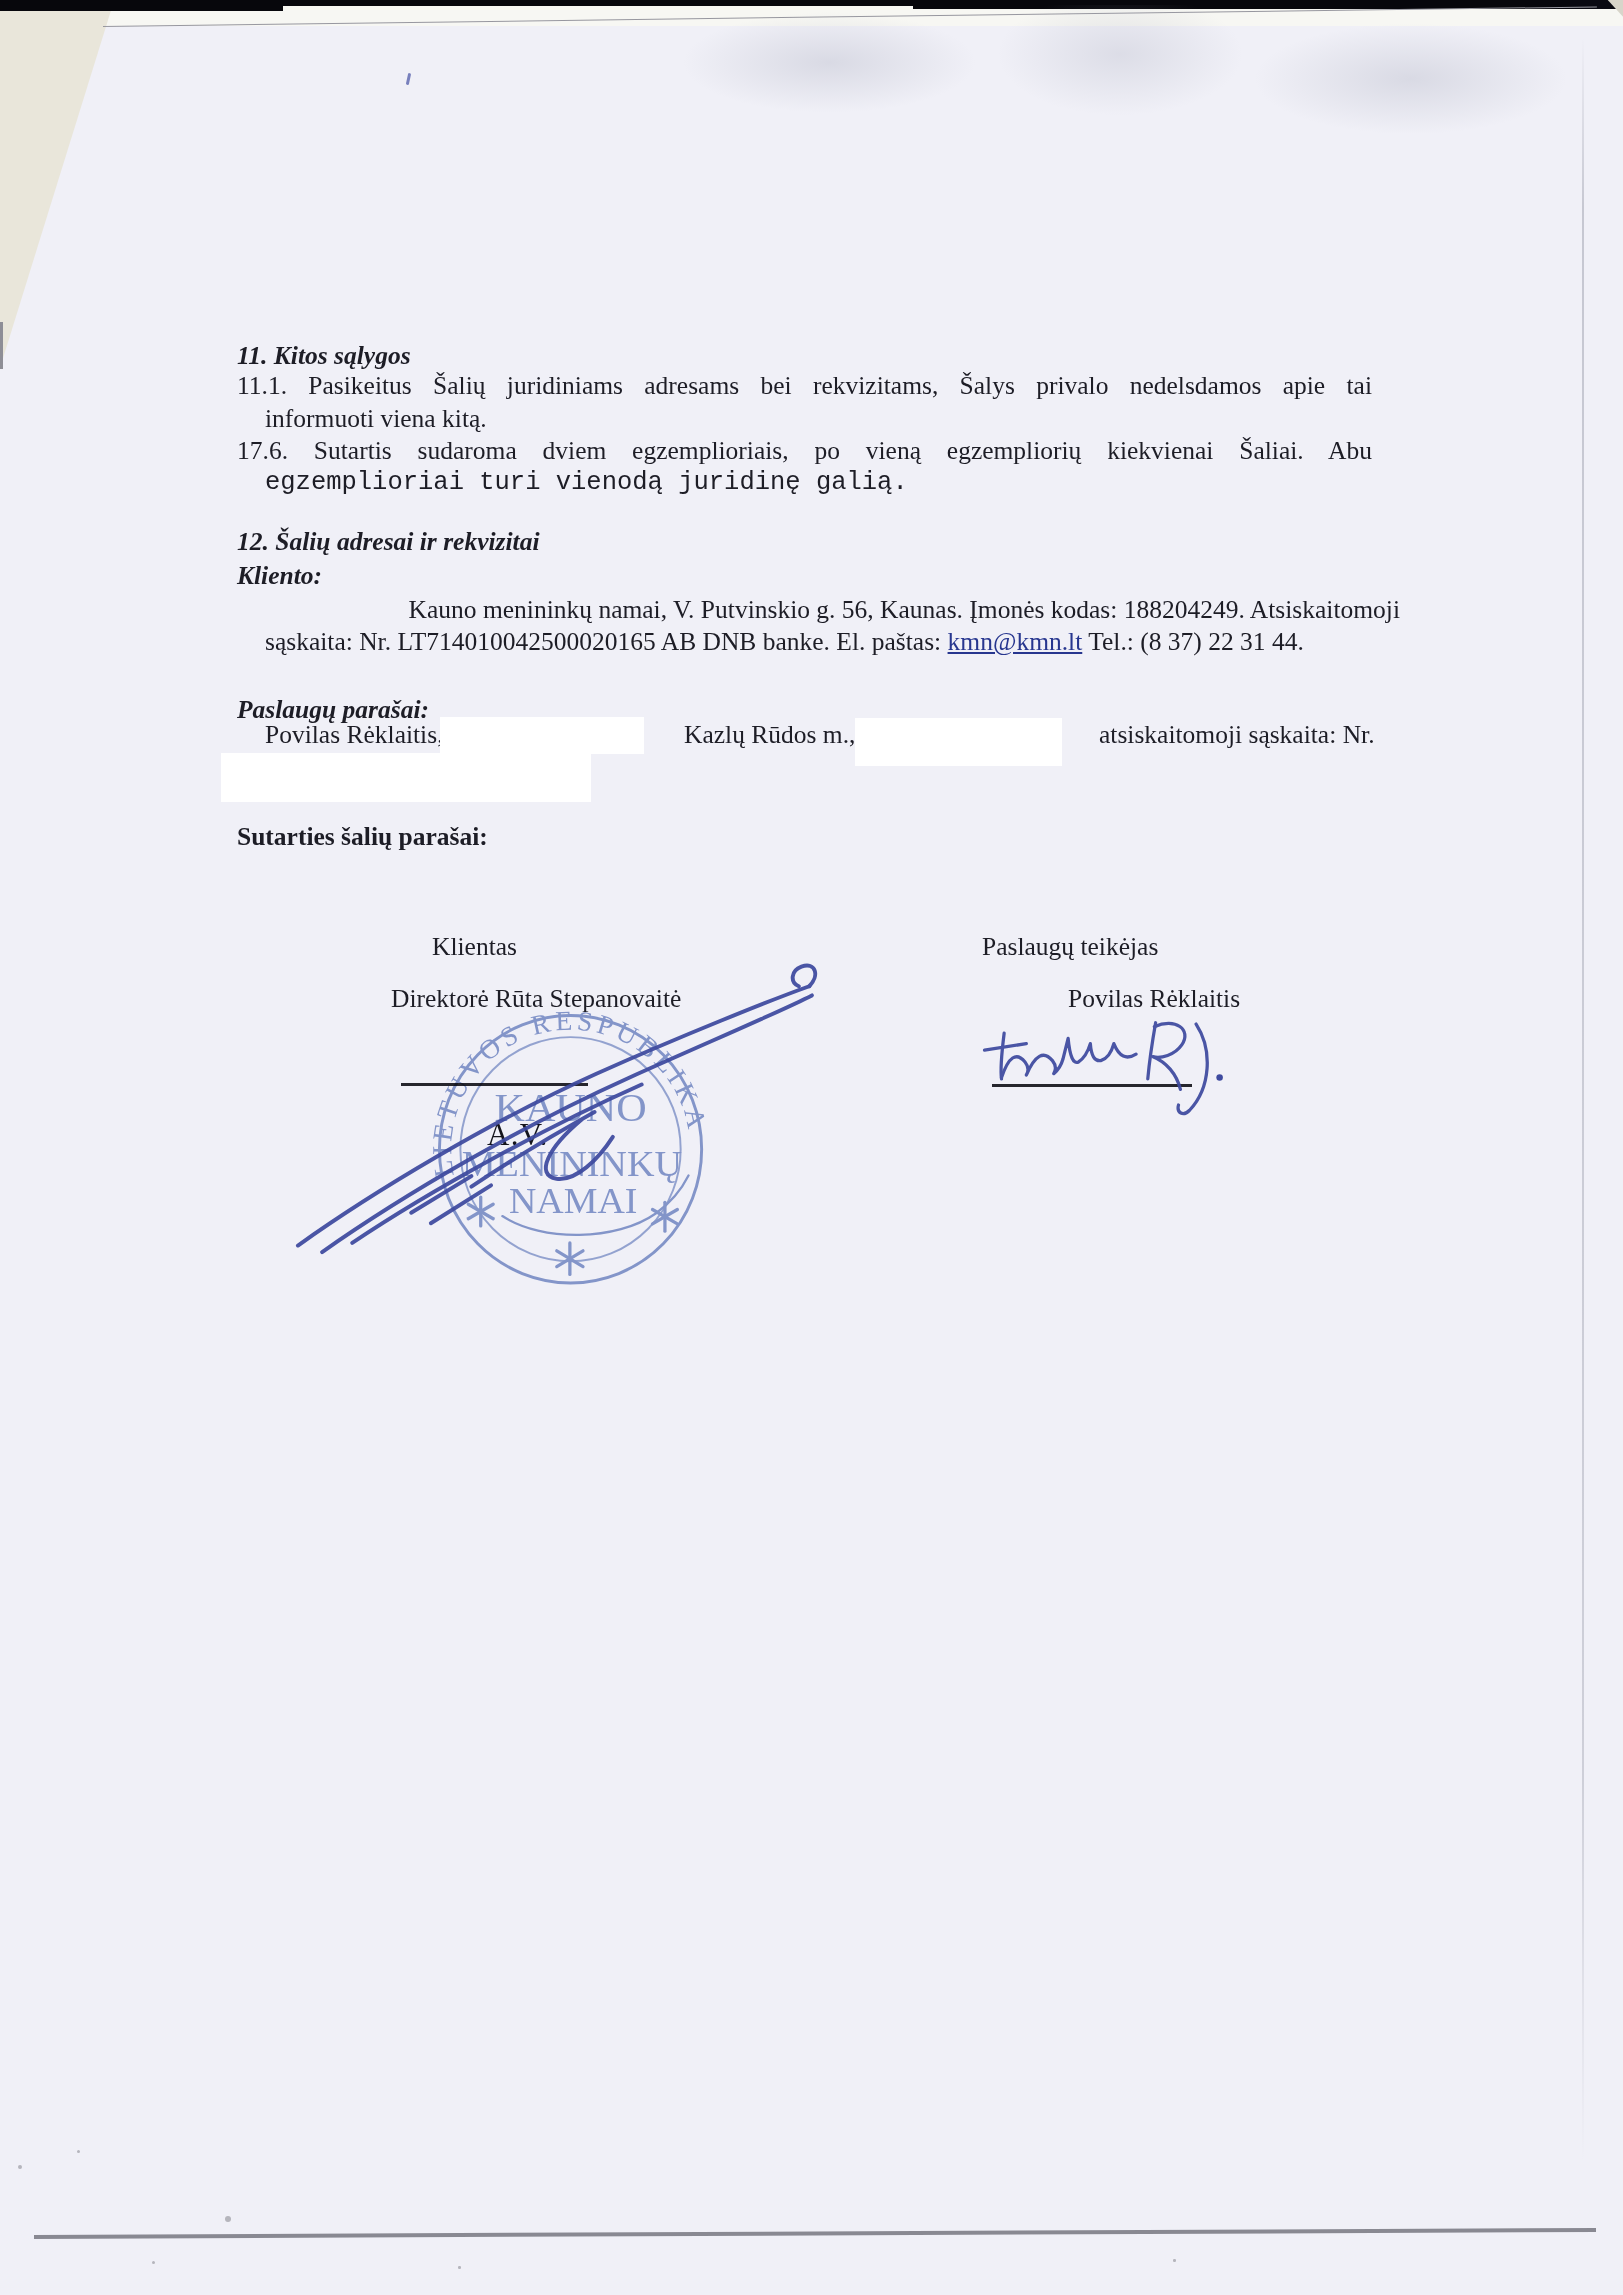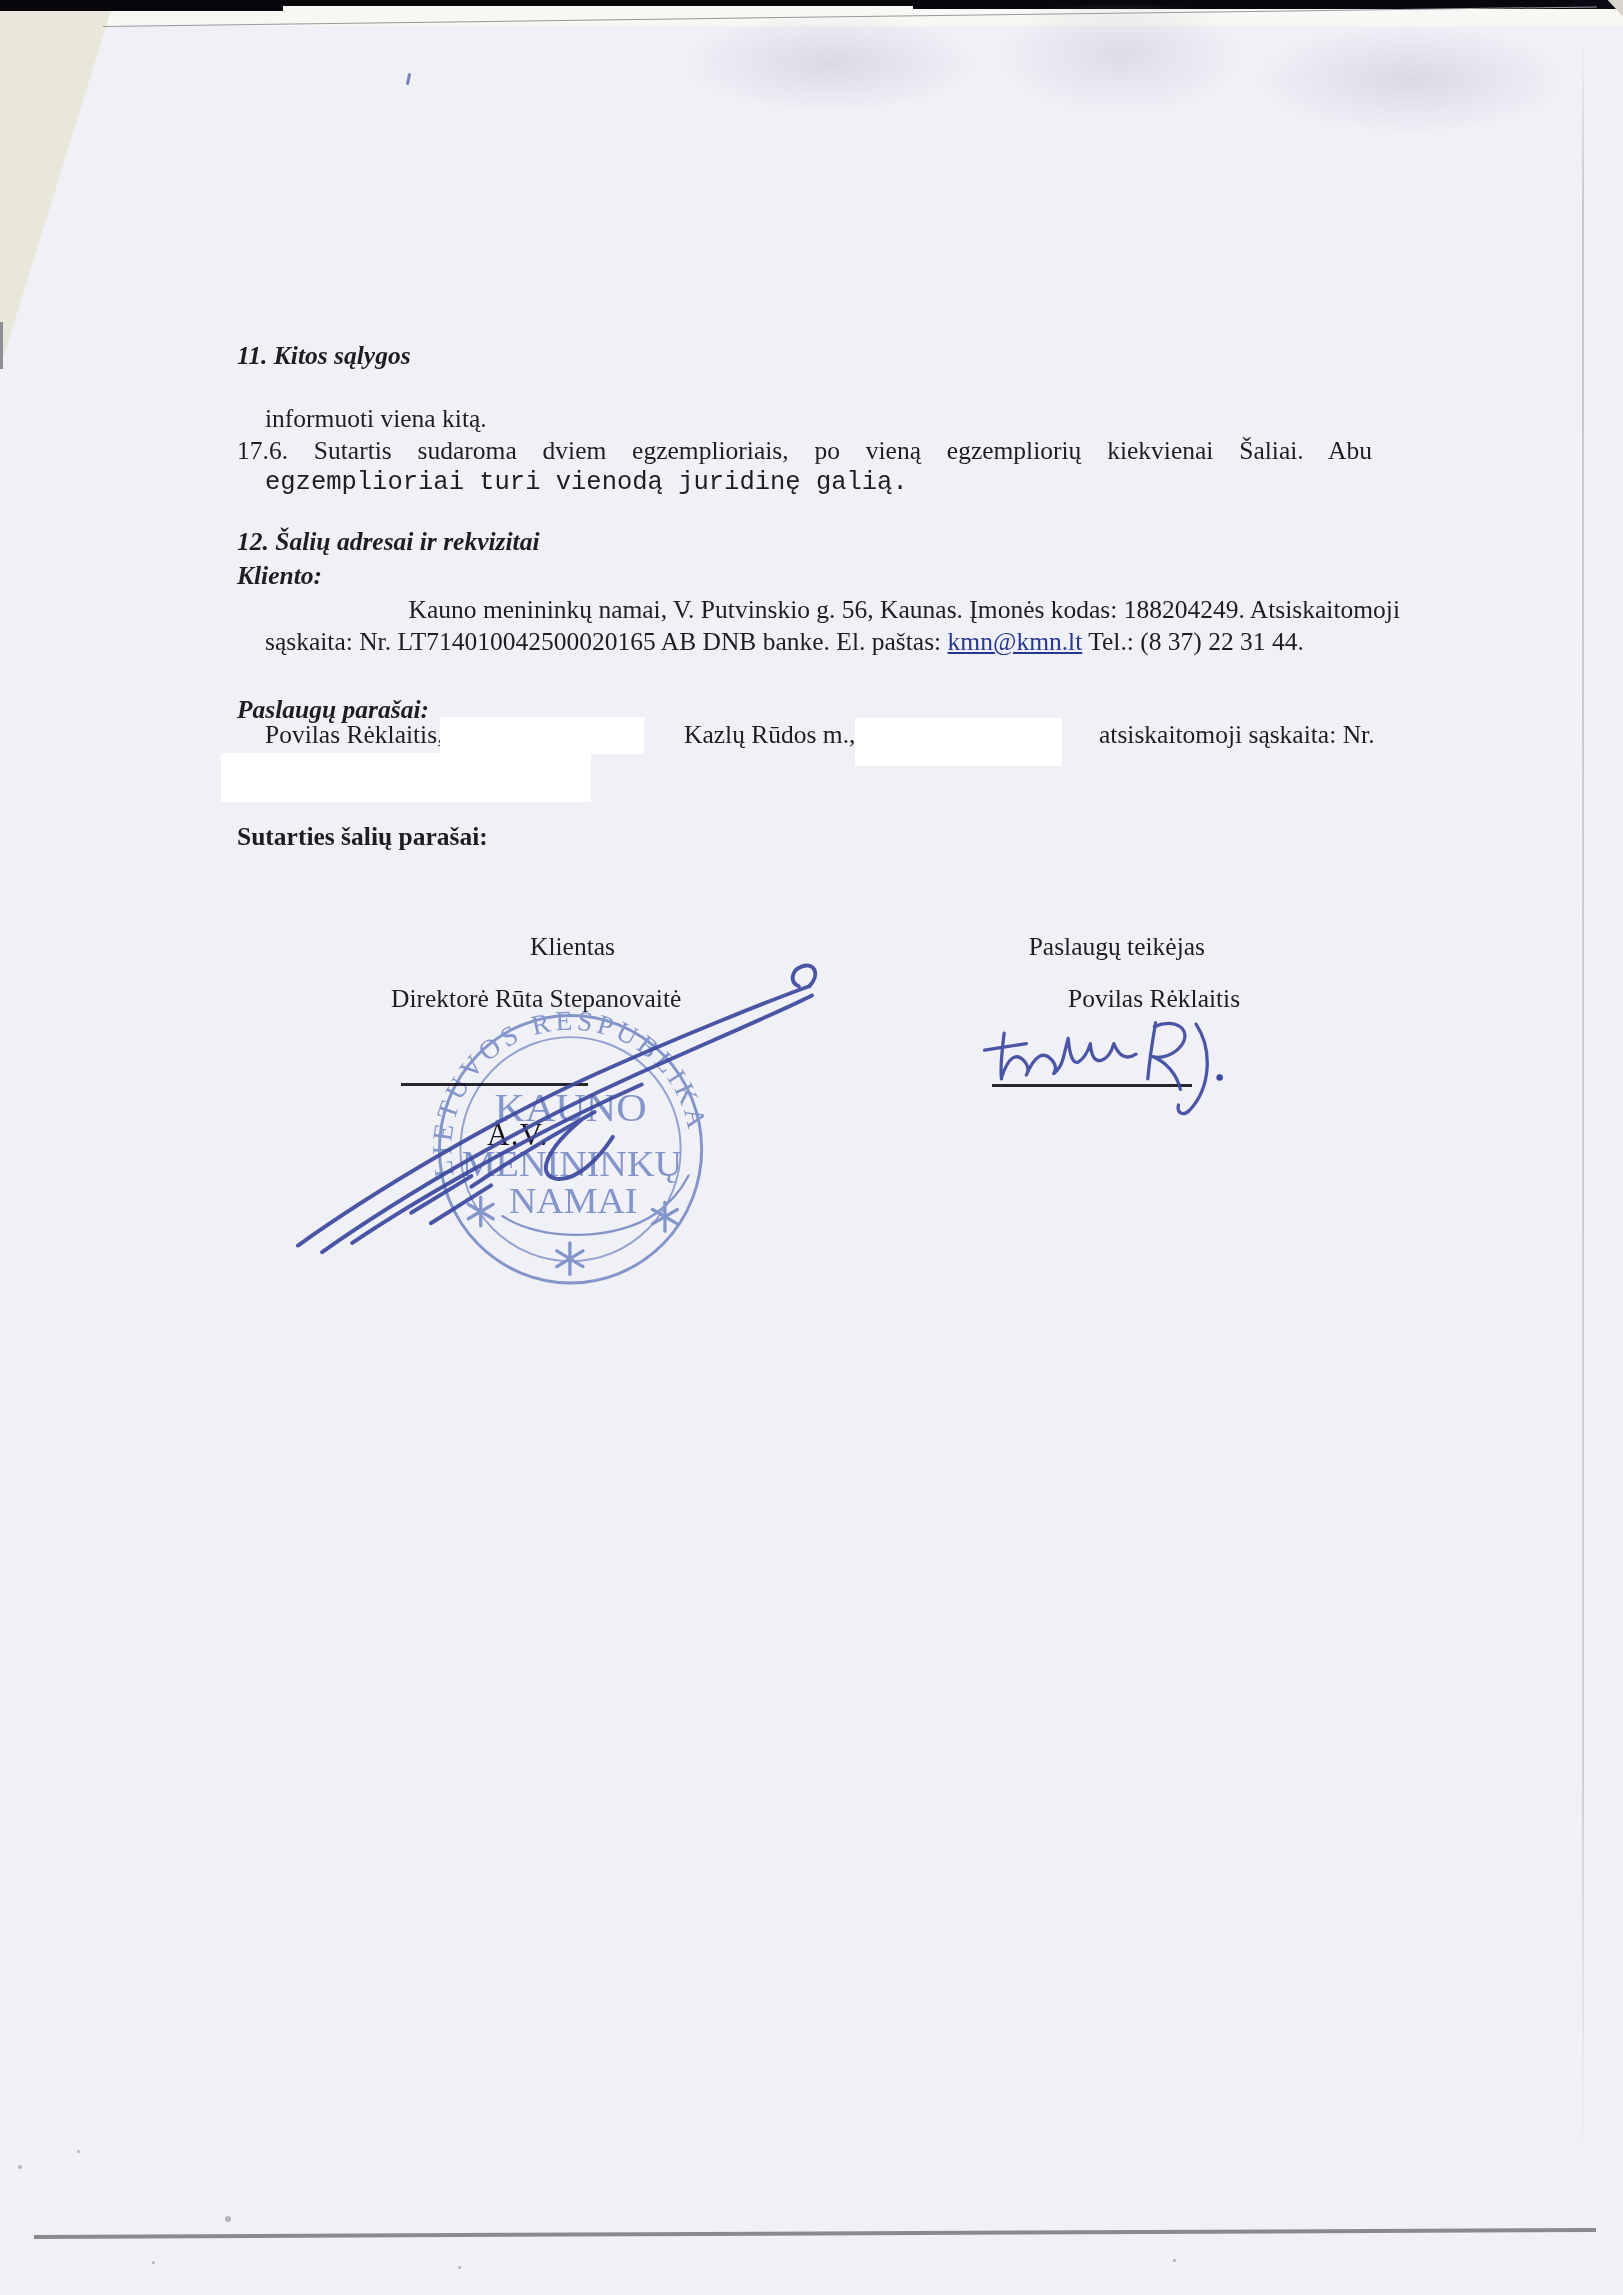--- a/index.html
+++ b/index.html
@@ -42,21 +42,21 @@
     transform:rotate(12deg);border-radius:1.3px;opacity:.8;}
   .dust{position:absolute;border-radius:50%;background:#95959d;opacity:.65;}
 
   
   .tx{position:absolute;font-size:25.5px;line-height:32px;color:var(--text);}
   .w{width:1135px;}
   .bi{font-weight:bold;font-style:italic;}
   .b{font-weight:bold;}
   .stretch{text-align:justify;text-align-last:justify;white-space:nowrap;}
   .nowrap{white-space:nowrap;margin-left:28px;}
-  .center{text-align:right;}
+  .center{text-align:left;}
   a.doc-link{color:var(--link-blue);text-decoration:underline;}
   .redaction{position:absolute;background:#ffffff;}
   .sig-underline{position:absolute;height:2.6px;background:#26262d;}
   .av{position:absolute;font-size:31px;letter-spacing:1.3px;color:#15151c;}
 
   
   svg{position:absolute;overflow:visible;}
   .stamp-svg{mix-blend-mode:multiply;}
   .stamp-ring{fill:none;stroke:var(--stamp-blue);}
   .stamp-text{fill:var(--stamp-blue);font-family:"Liberation Serif","DejaVu Serif",serif;}
@@ -83,20 +83,21 @@
   <div class="bottom-edge-line"></div>
   <div class="pen-tick"></div>
   <div class="dust" style="left:225px;top:2216px;width:5.9px;height:5.9px;"></div>
   <div class="dust" style="left:77px;top:2150px;width:3.3px;height:3.3px;"></div>
   <div class="dust" style="left:18.3px;top:2165px;width:3.9px;height:3.9px;"></div>
   <div class="dust" style="left:152px;top:2261px;width:3.3px;height:3.3px;"></div>
   <div class="dust" style="left:458px;top:2266px;width:2.6px;height:2.6px;"></div>
   <div class="dust" style="left:1173px;top:2259px;width:2.6px;height:2.6px;"></div>
 
   <div class="tx bi" style="left:237px;top:340px;">11. Kitos sąlygos</div>
+  <div class="tx w stretch" style="left:237px;top:370px;">11.1. Pasikeitus Šalių juridiniams adresams bei rekvizitams, Šalys privalo nedelsdamos apie tai</div>
   <div class="tx w nowrap" style="left:237px;top:403px;">informuoti viena kitą.</div>
   <div class="tx w stretch" style="left:237px;top:435px;">17.6. Sutartis sudaroma dviem egzemplioriais, po vieną egzempliorių kiekvienai Šaliai. Abu</div>
   <div class="tx w nowrap" style="left:237px;top:467px;font-family:Liberation Mono, monospace;">egzemplioriai turi vienodą juridinę galią.</div>
 
   <div class="tx bi" style="left:237px;top:526px;">12. Šalių adresai ir rekvizitai</div>
   <div class="tx bi" style="left:237px;top:560px;">Kliento:</div>
   <div class="tx w nowrap" style="left:237px;top:594px;text-align:right;">Kauno menininkų namai, V. Putvinskio g. 56, Kaunas. Įmonės kodas: 188204249. Atsiskaitomoji</div>
   <div class="tx w nowrap" style="left:237px;top:626px;"><span>sąskaita: Nr. LT714010042500020165 AB DNB banke. El. paštas: </span><a class="doc-link" href="#">kmn@kmn.lt</a><span> Tel.: (8 37) 22 31 44.</span></div>
 
   <div class="tx bi" style="left:237px;top:694px;">Paslaugų parašai:</div>

